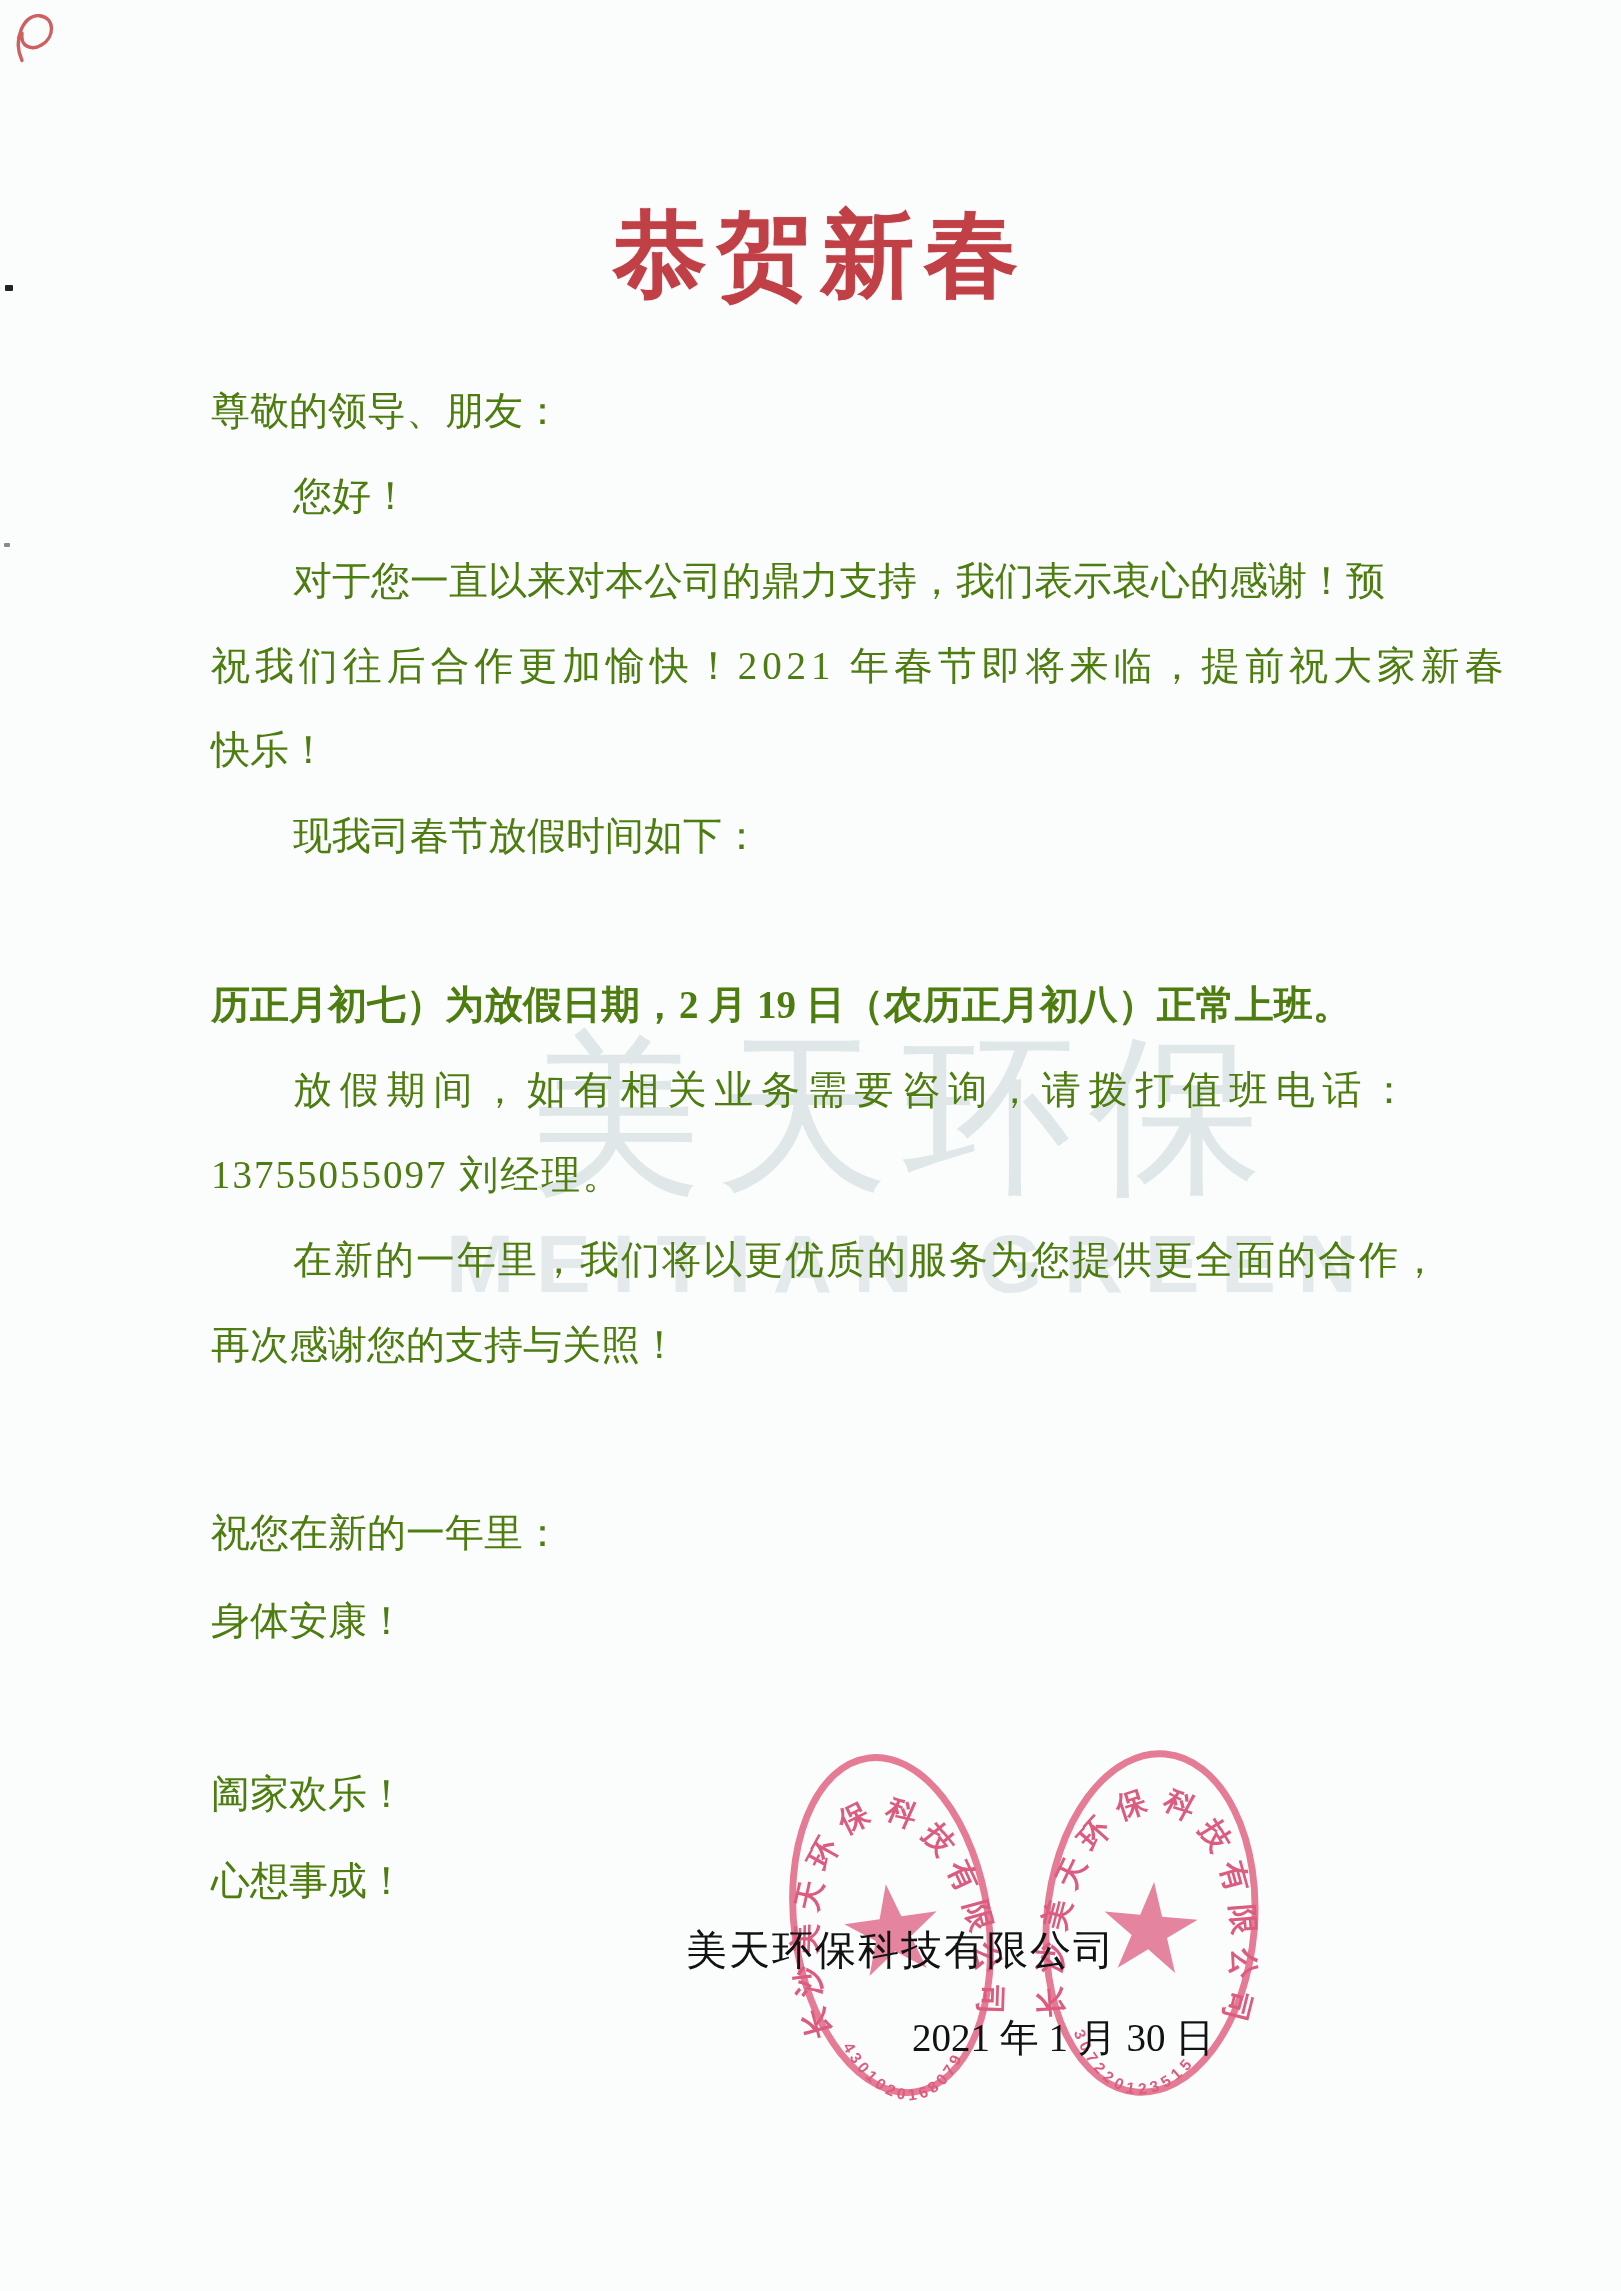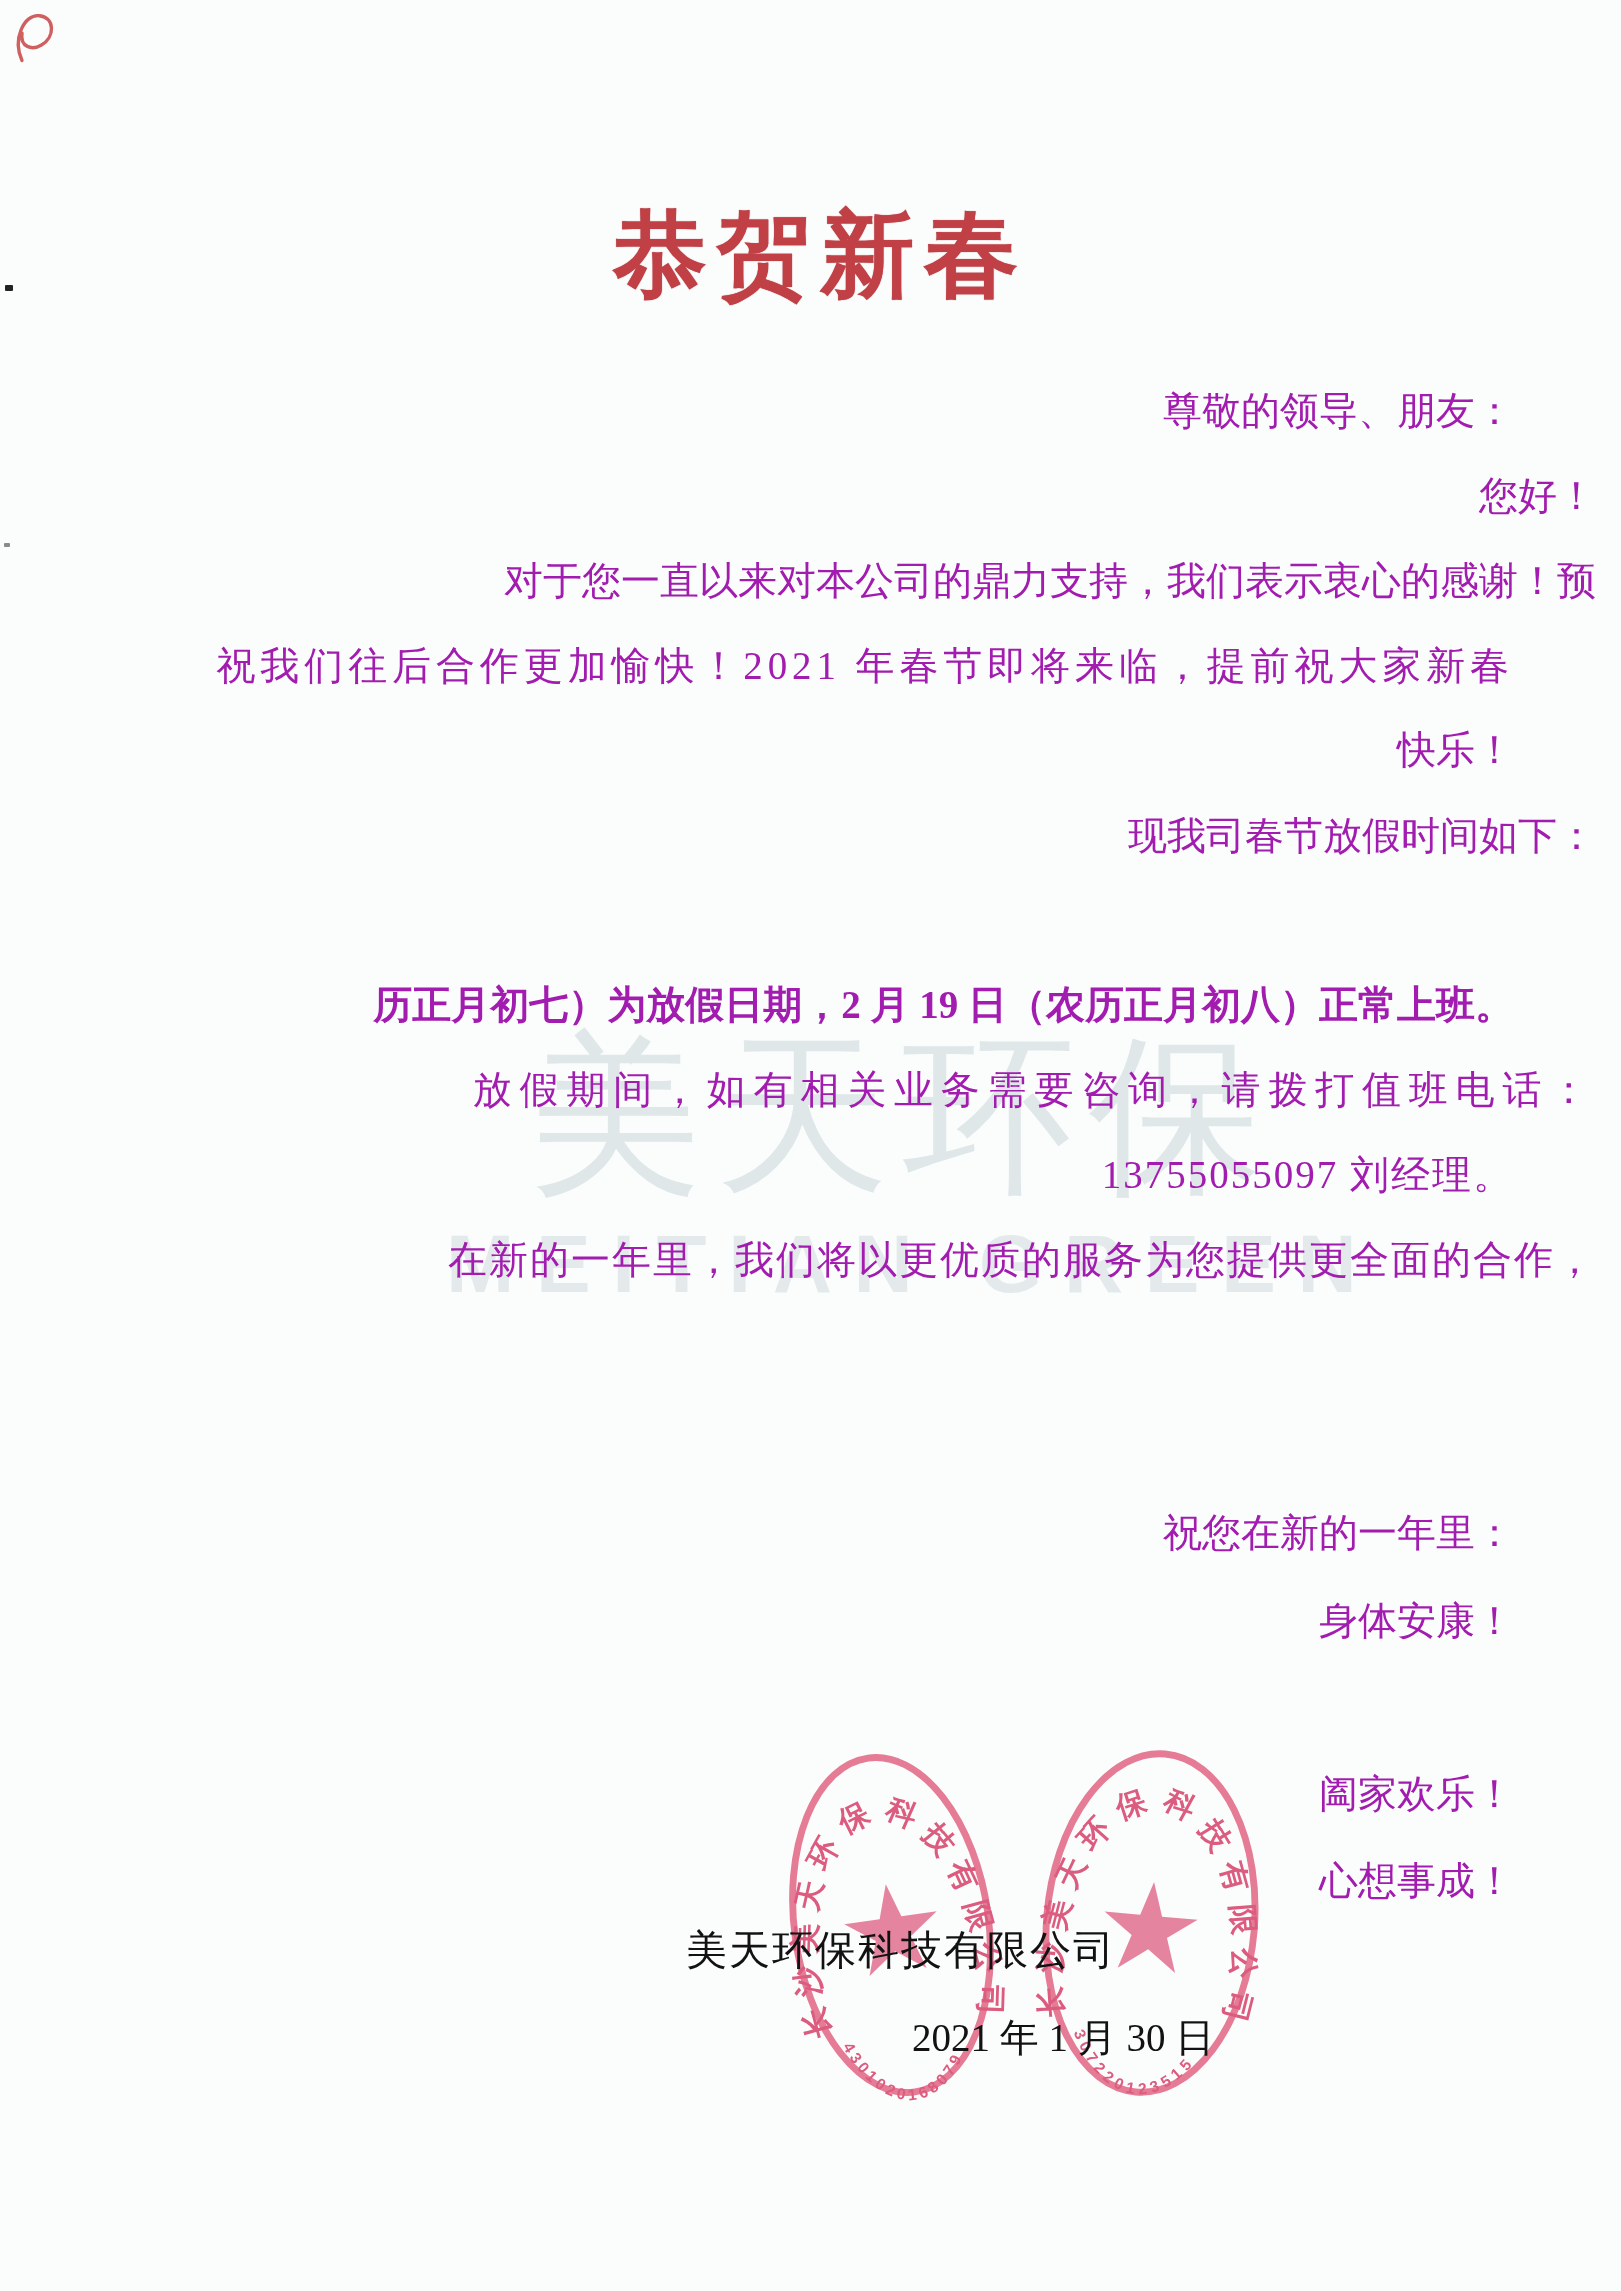--- a/index.html
+++ b/index.html
@@ -17,27 +17,26 @@
     text-align:center;
     font-family:"Liberation Sans","DejaVu Sans",sans-serif;
     font-weight:700;
     font-size:94px;
     letter-spacing:9.8px;
     color:#c04046;
     text-shadow:0 0 1px #a83a40;
     padding-left:10px;
   }
   .bline{
-    position:absolute;left:201px;
+    position:absolute;left:211px;
     width:1313px;
     font-size:39px;
     line-height:51px;
     white-space:nowrap;
-    color:#a21caf;
-    text-align:right;
+    color:#4d7c0f;
   }
   .indent{padding-left:82px;}
   .bold{font-weight:700;}
   .ls2{letter-spacing:2px;}
   .ls5{letter-spacing:4.9px;}
   .ls8{letter-spacing:7.8px;}
   
   .wm-cn{
     position:absolute;left:529px;top:1000px;
     font-size:173px;
@@ -91,20 +90,21 @@
   <div class="bline" style="top:385px">尊敬的领导、朋友：</div>
   <div class="bline indent" style="top:470px">您好！</div>
   <div class="bline indent" style="top:555px">对于您一直以来对本公司的鼎力支持，我们表示衷心的感谢！预</div>
   <div class="bline ls5" style="top:640px">祝我们往后合作更加愉快！2021 年春节即将来临，提前祝大家新春</div>
   <div class="bline" style="top:724px">快乐！</div>
   <div class="bline indent" style="top:810px">现我司春节放假时间如下：</div>
   <div class="bline bold" style="top:979px">历正月初七）为放假日期，2 月 19 日（农历正月初八）正常上班。</div>
   <div class="bline indent ls8" style="top:1064px">放假期间，如有相关业务需要咨询，请拨打值班电话：</div>
   <div class="bline ls2" style="top:1149px">13755055097 刘经理。</div>
   <div class="bline indent ls2" style="top:1234px">在新的一年里，我们将以更优质的服务为您提供更全面的合作，</div>
+  <div class="bline" style="top:1319px">再次感谢您的支持与关照！</div>
   <div class="bline" style="top:1507px">祝您在新的一年里：</div>
   <div class="bline" style="top:1595px">身体安康！</div>
   <div class="bline" style="top:1768px">阖家欢乐！</div>
   <div class="bline" style="top:1855px">心想事成！</div>
 
   <svg class="seal" style="left:766px;top:1727px" width="251" height="396" viewBox="-128 -202 256 404">
     <g transform="rotate(-8)">
       <ellipse cx="0" cy="0" rx="99" ry="172" fill="none" stroke="#e0607e" stroke-width="7" opacity="0.9"></ellipse>
       <path id="arcTopL" d="M -76 104 A 82 154 0 1 1 76 104" fill="none"></path>
       <text font-size="31" fill="#d94f75" letter-spacing="11">

